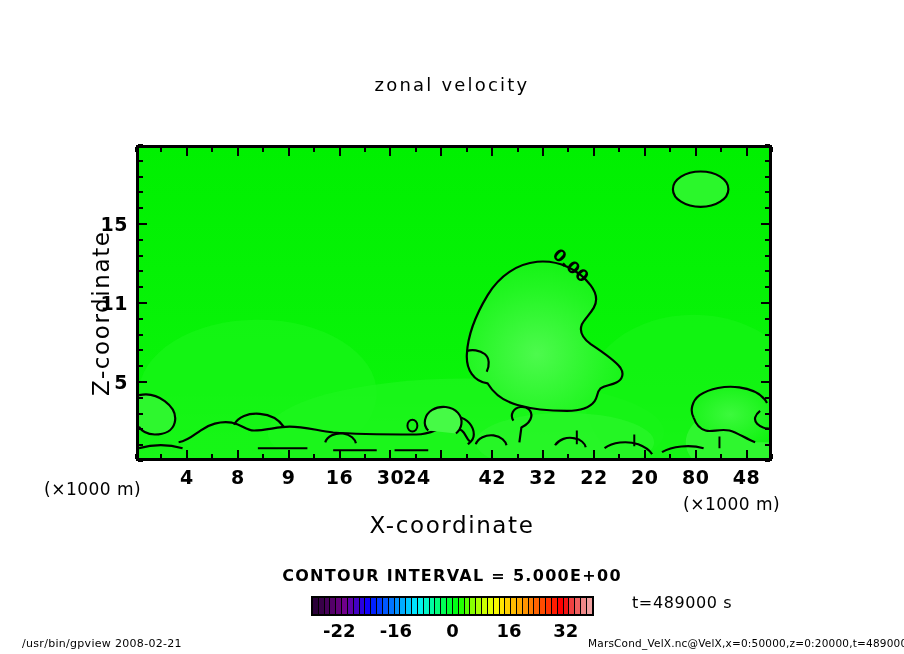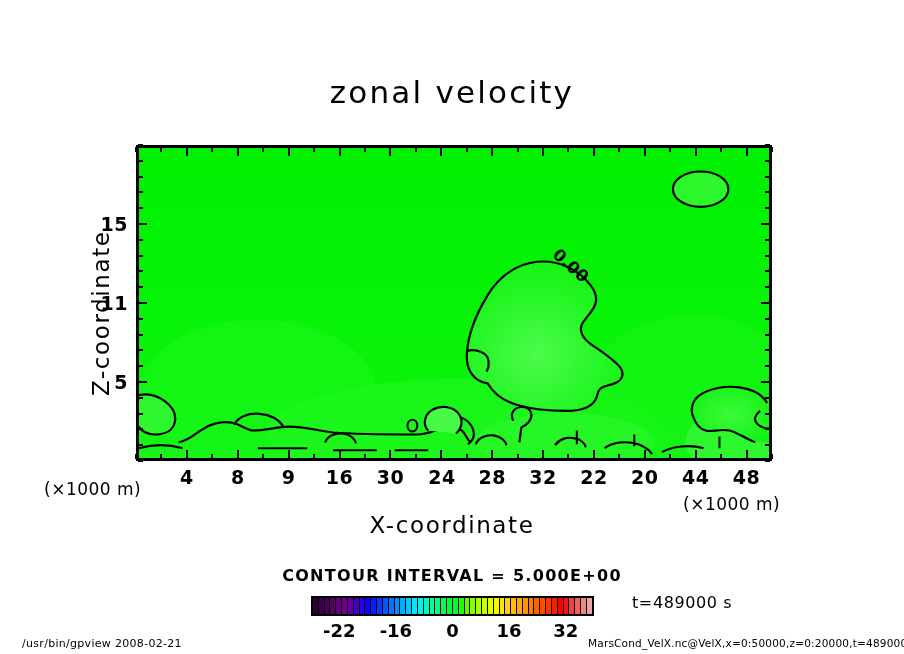--- a/index.html
+++ b/index.html
@@ -25,21 +25,21 @@
     font-weight: 400;
     letter-spacing: 0.5px;
   }
 
   
   #plot-title {
     left: 0;
     top: 74px;
     width: 904px;
     text-align: center;
-    font-size: 31px;
+    font-size: 18px;
     letter-spacing: 2.2px;
   }
 
   
   #plot-frame {
     position: absolute;
     left: 136px;
     top: 145px;
     width: 636px;
     height: 316px;
@@ -360,26 +360,26 @@
     <div class="tick tick-y-minor" style="left: 765px; top: 175.6px;"></div>
     <div class="tick tick-y-minor" style="left: 138px; top: 159.8px;"></div>
     <div class="tick tick-y-minor" style="left: 765px; top: 159.8px;"></div>
     <div class="tick tick-y-minor" style="left: 138px; top: 144px;"></div>
     <div class="tick tick-y-minor" style="left: 765px; top: 144px;"></div>
     <div class="ticklabel xticklabel" style="left: 186.88px;">4</div>
     <div class="ticklabel xticklabel" style="left: 237.76px;">8</div>
     <div class="ticklabel xticklabel" style="left: 288.64px;">9</div>
     <div class="ticklabel xticklabel" style="left: 339.52px;">16</div>
     <div class="ticklabel xticklabel" style="left: 390.4px;">30</div>
-    <div class="ticklabel xticklabel" style="left: 442px; text-align: right;">24</div>
-    <div class="ticklabel xticklabel" style="left: 492.16px;">28</div>
+    <div class="ticklabel xticklabel" style="left: 417px; text-align: right;">24</div>
+    <div class="ticklabel xticklabel" style="left: 492.16px;">42</div>
     <div class="ticklabel xticklabel" style="left: 543.04px;">32</div>
     <div class="ticklabel xticklabel" style="left: 593.92px;">22</div>
     <div class="ticklabel xticklabel" style="left: 644.8px;">20</div>
-    <div class="ticklabel xticklabel" style="left: 695.68px;">44</div>
+    <div class="ticklabel xticklabel" style="left: 695.68px;">80</div>
     <div class="ticklabel xticklabel" style="left: 746.56px;">48</div>
     <div class="ticklabel yticklabel" style="top: 382px;">5</div>
     <div class="ticklabel yticklabel" style="top: 303px;">11</div>
     <div class="ticklabel yticklabel" style="top: 224px;">15</div>
   </div>
 
 <div class="txt" id="contour-interval-label">CONTOUR INTERVAL = 5.000E+00</div>
 
 <div id="colorbar">
     <div class="cbar-cell" style="background: rgb(42, 0, 56);"></div>

